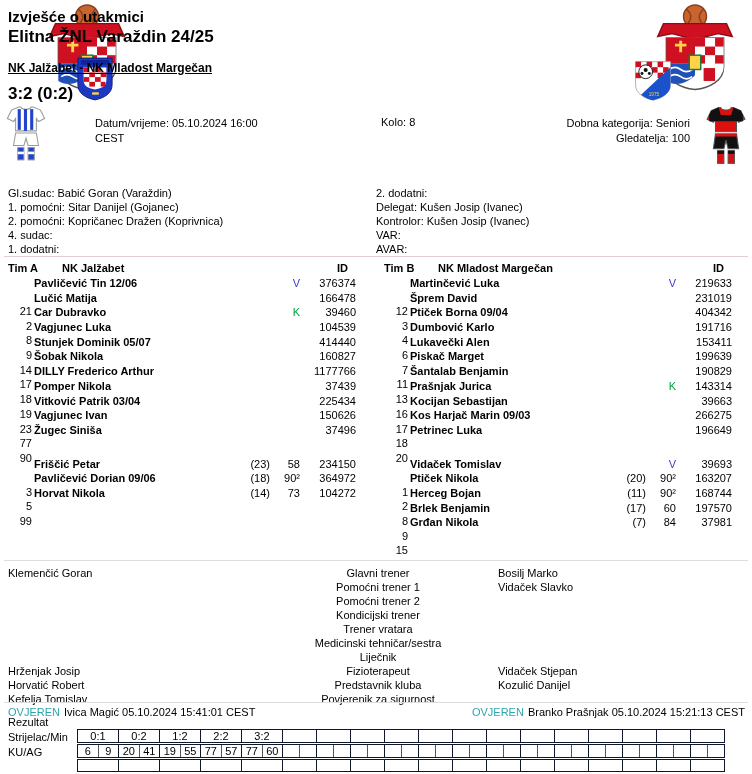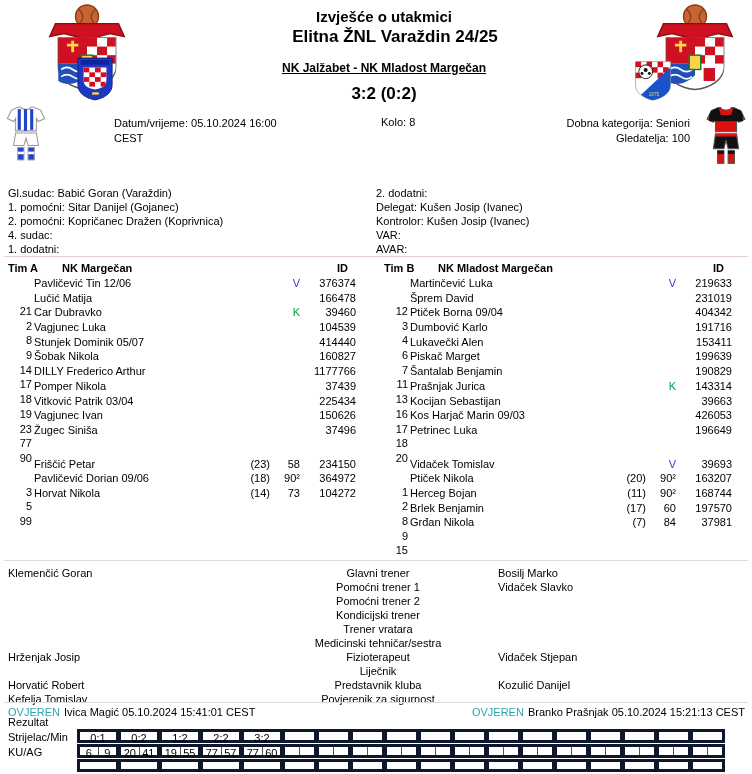--- a/index.html
+++ b/index.html
@@ -2,46 +2,46 @@
 <html><head>
 <meta charset="utf-8">
 <style>
   * { margin:0; padding:0; box-sizing:border-box; }
   html,body { background:#fff; }
   .page {
     position:relative; width:752px; height:774px; background:#fff;
     font-family:"Liberation Sans", sans-serif; font-size:11px; color:#000; overflow:hidden;
   }
   .abs { position:absolute; }
-  .hdr { left:16px; right:0; text-align:center; font-weight:bold; }
+  .hdr { left:8px; right:0; font-weight:bold; }
   .hdr-1 { top:8px;  font-size:15px; }
-  .hdr-2 { top:27px; font-size:17px;margin-left:22px; }
+  .hdr-2 { top:27px; font-size:17px; }
   .hdr-3 { top:61px; font-size:12px;text-decoration:underline; }
   .hdr-4 { top:84px; font-size:17px; }
 
-  .info-left  { left:95px;  top:116px; line-height:14.5px;margin-left:19px; }
+  .info-left  { left:95px;  top:116px; line-height:14.5px; }
   .info-kolo  { left:381px; top:116px; }
   .info-right { right:62px; top:116px; text-align:right; line-height:14.5px; }
 
   .officials-left  { left:8px;   top:186px; line-height:14px; }
   .officials-right { left:376px; top:186px; line-height:14px; }
 
   .sep { left:4px; right:4px; height:1px; background:#ddd; }
   .sep-1 { top:256px; background:#e3cfcf; }
   .sep-2 { top:560px; }
   .sep-3 { top:702px; }
 
   .team { width:352px; }
   .team-a { left:8px;   top:261px; }
   .team-b { left:384px; top:261px; }
   .team-hdr { display:grid; grid-template-columns:54px 1fr 70px; height:15px; font-weight:bold; line-height:15px; }
   .team-hdr .t-id { text-align:right; padding-right:12px; }
   .p-row { display:grid; grid-template-columns:24px 1fr 38px 30px 60px; height:14.7px; line-height:14.7px; }
   .p-num { text-align:right;margin-top:28px; }
-  .p-name { padding-left:2px; overflow:hidden; white-space:nowrap; }
+  .p-name { padding-left:2px; overflow:hidden; white-space:nowrap;font-weight:bold; }
   .p-out { text-align:right; }
   .p-mid { text-align:right; }
   .p-id  { text-align:right; padding-right:4px; }
   .subs { margin-top:19px; }
   .p-badge[data-badge="V"] { color:#3a3acc; }
   .p-badge[data-badge="K"] { color:#00a044; }
 
   .staff { left:8px; top:566px; right:8px; }
   .staff-row { display:grid; grid-template-columns:250px 240px 1fr; height:14px; line-height:14px; }
   .staff-role { text-align:center; }
@@ -49,21 +49,21 @@
   .cert { top:706px; line-height:13px; }
   .cert-left  { left:8px; }
   .cert-right { right:7px; text-align:right;margin-left:37px; }
   .cert-status { color:#2aa7ad; margin-right:4px; }
 
   .score-labels { left:8px; top:715px; }
   .score-labels div { height:15px; line-height:14px; }
   .score-grid { left:78px; top:729px; }
   .sc-row { display:flex; margin-bottom:1px; }
   .sc-cell {
-    height:14px; border:3px solid #0f172a; margin-left:-1px;
+    height:14px; border:1px solid #0f172a; margin-left:-1px;
     text-align:center; line-height:12px; font-size:11px; background:#fff;
   }
   .sc-cell.wide { width:42px; } .sc-cell.narrow { width:35px; }
   .sc-row:first-child .sc-cell { margin-left:-1px; }
   .sc-pair { display:flex; padding:0; }
   .sc-pair span { flex:1; line-height:12px; }
   .sc-pair span:first-child { border-right:1px solid #555; }
   .sc-ku { height:13px; }
 
   .icon-box { line-height:0; }
@@ -207,21 +207,21 @@
       <div>Kontrolor: Kušen Josip (Ivanec)</div>
       <div>VAR:</div>
       <div>AVAR:</div>
     </div>
 
   <div class="abs sep sep-1"></div>
 
   <div class="abs team team-a">
     <div class="team-hdr">
       <span>Tim A</span>
-      <span>NK Margečan</span>
+      <span>NK Jalžabet</span>
       <span class="t-id">ID</span>
     </div>
     <div class="starters">
         <div class="p-row">
         <span class="p-num">21</span>
         <span class="p-name">Pavličević Tin 12/06</span>
         <span class="p-out"></span>
         <span class="p-mid"><span class="p-badge" data-badge="V">V</span><span class="p-min"></span></span>
         <span class="p-id">376374</span>
       </div>
@@ -389,21 +389,21 @@
         <span class="p-name">Kocijan Sebastijan</span>
         <span class="p-out"></span>
         <span class="p-mid"><span class="p-badge"></span><span class="p-min"></span></span>
         <span class="p-id">39663</span>
       </div>
         <div class="p-row">
         <span class="p-num">18</span>
         <span class="p-name">Kos Harjač Marin 09/03</span>
         <span class="p-out"></span>
         <span class="p-mid"><span class="p-badge"></span><span class="p-min"></span></span>
-        <span class="p-id">426053</span>
+        <span class="p-id">266275</span>
       </div>
         <div class="p-row">
         <span class="p-num">20</span>
         <span class="p-name">Petrinec Luka</span>
         <span class="p-out"></span>
         <span class="p-mid"><span class="p-badge"></span><span class="p-min"></span></span>
         <span class="p-id">196649</span>
       </div>
       </div>
     <div class="subs">
@@ -472,28 +472,28 @@
       <span class="staff-a"></span>
       <span class="staff-role">Trener vratara</span>
       <span class="staff-b"></span>
     </div>
       <div class="staff-row">
       <span class="staff-a"></span>
       <span class="staff-role">Medicinski tehničar/sestra</span>
       <span class="staff-b"></span>
     </div>
       <div class="staff-row">
+      <span class="staff-a"></span>
+      <span class="staff-role">Liječnik</span>
+      <span class="staff-b"></span>
+    </div>
+      <div class="staff-row">
       <span class="staff-a">Hrženjak Josip</span>
       <span class="staff-role">Fizioterapeut</span>
       <span class="staff-b">Vidaček Stjepan</span>
-    </div>
-      <div class="staff-row">
-      <span class="staff-a"></span>
-      <span class="staff-role">Liječnik</span>
-      <span class="staff-b"></span>
     </div>
       <div class="staff-row">
       <span class="staff-a">Horvatić Robert</span>
       <span class="staff-role">Predstavnik kluba</span>
       <span class="staff-b">Kozulić Danijel</span>
     </div>
       <div class="staff-row">
       <span class="staff-a">Kefelja Tomislav</span>
       <span class="staff-role">Povjerenik za sigurnost</span>
       <span class="staff-b"></span>

